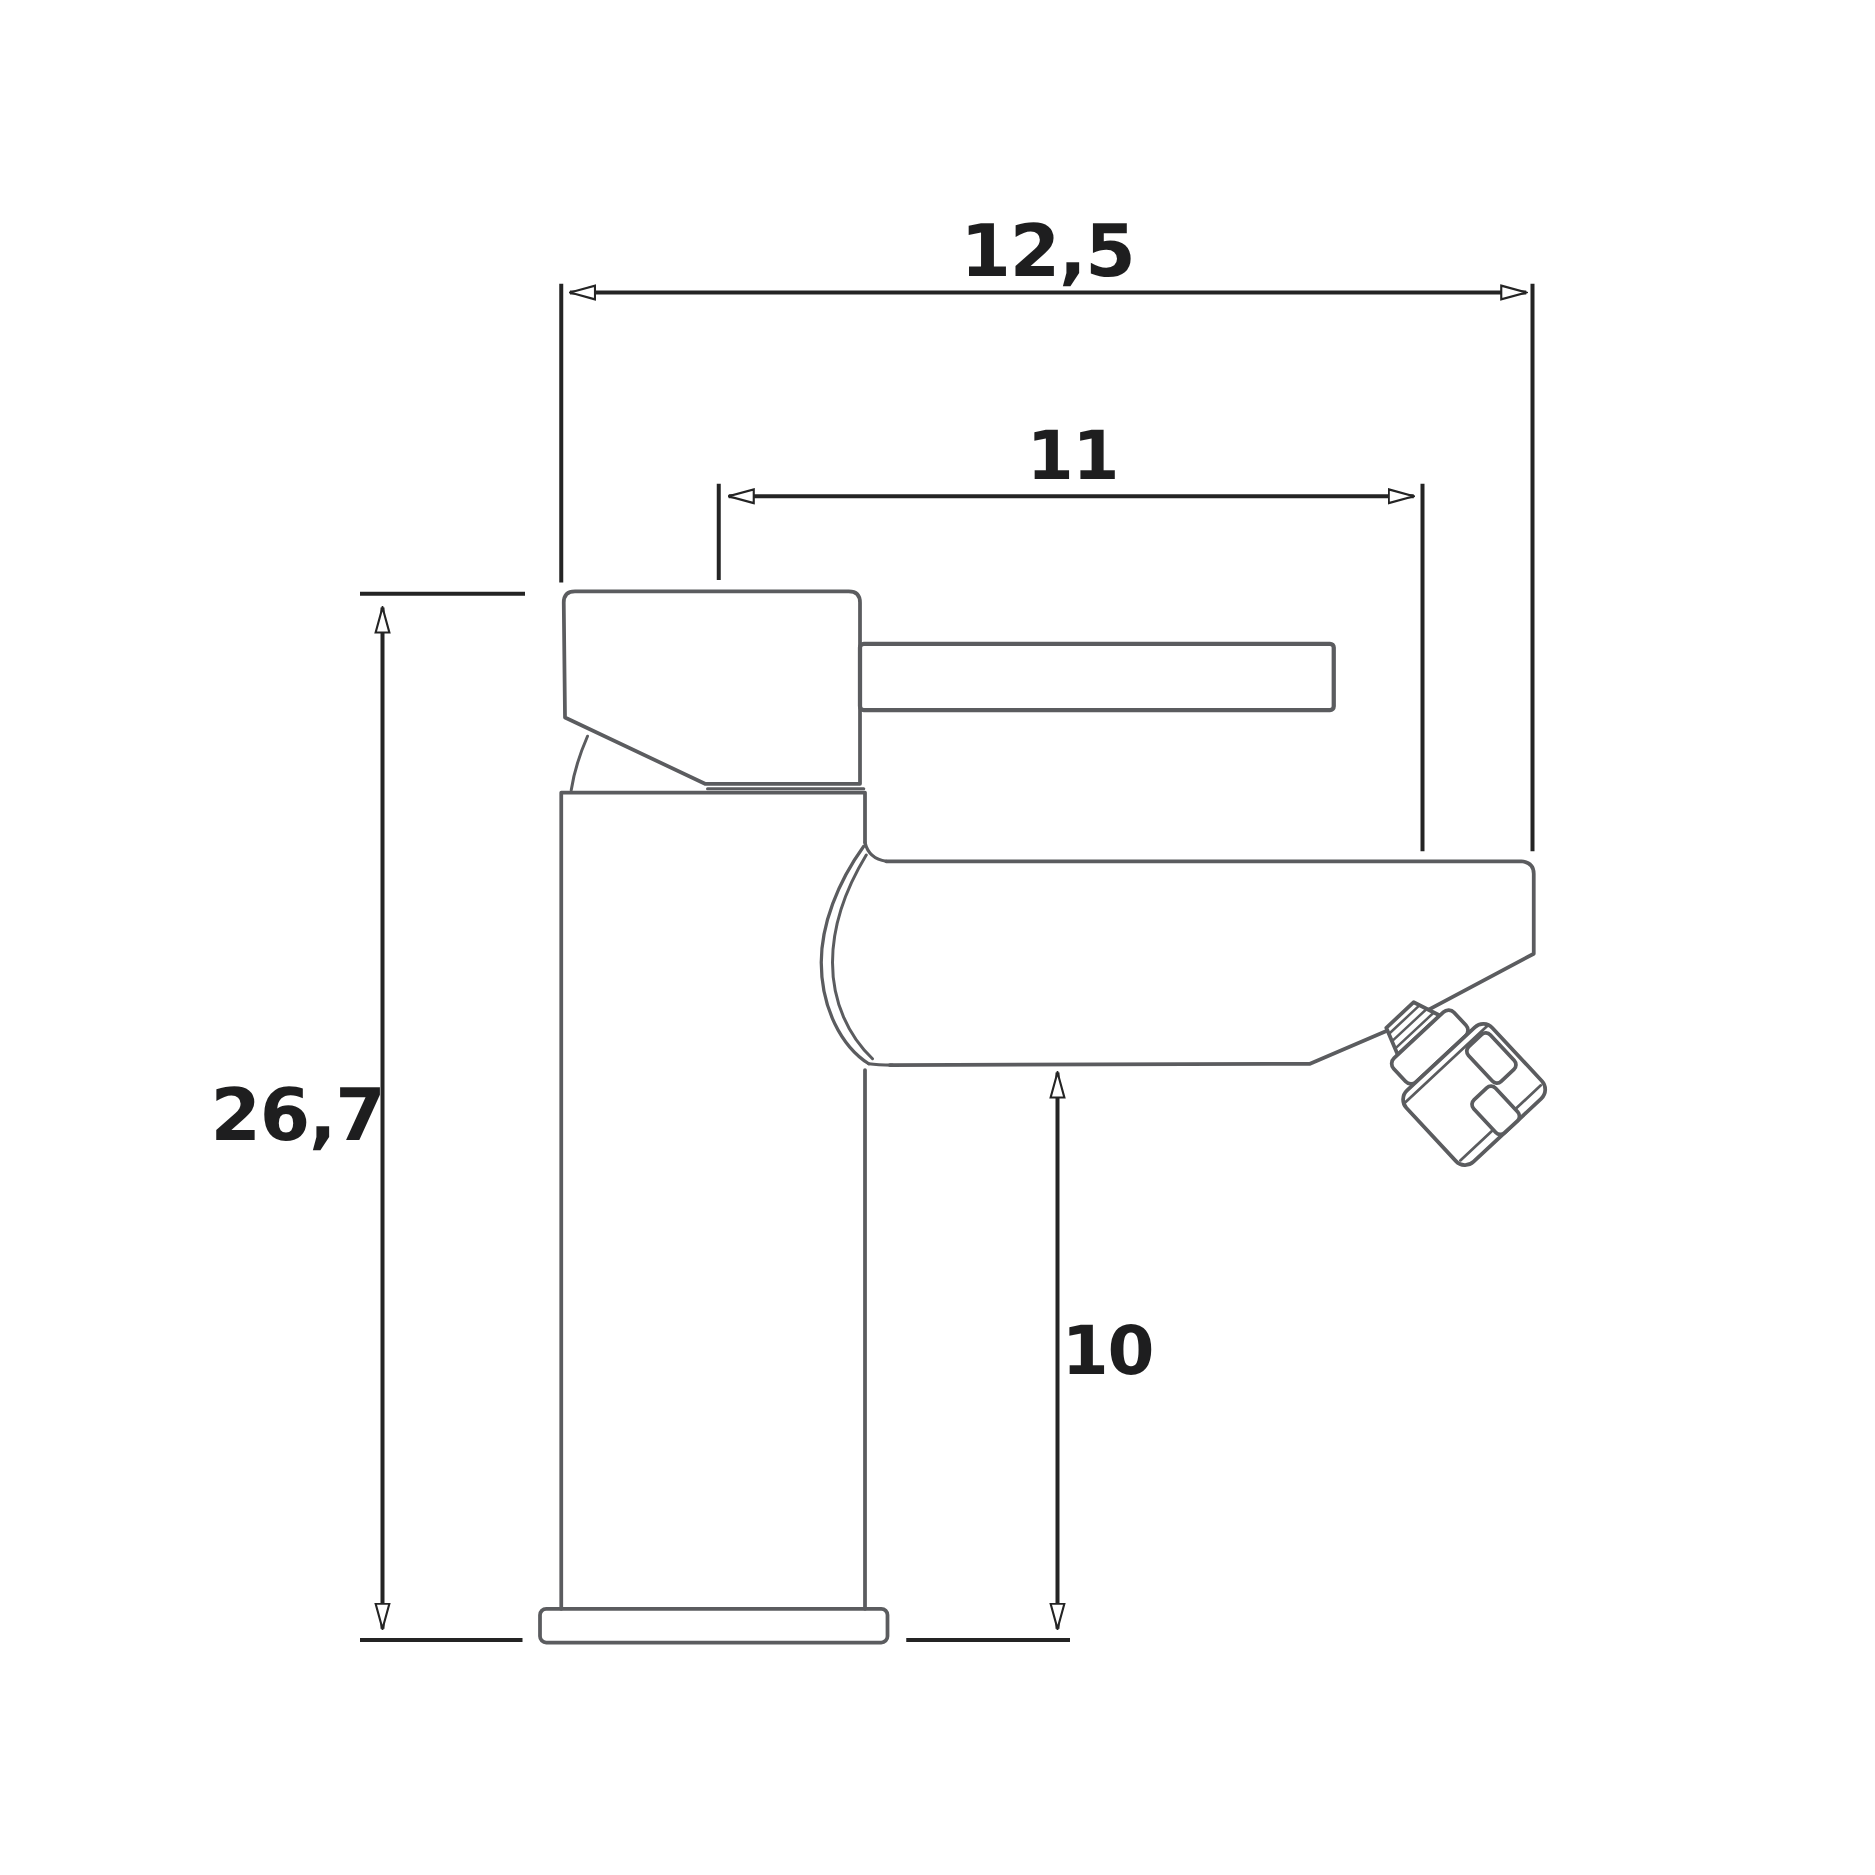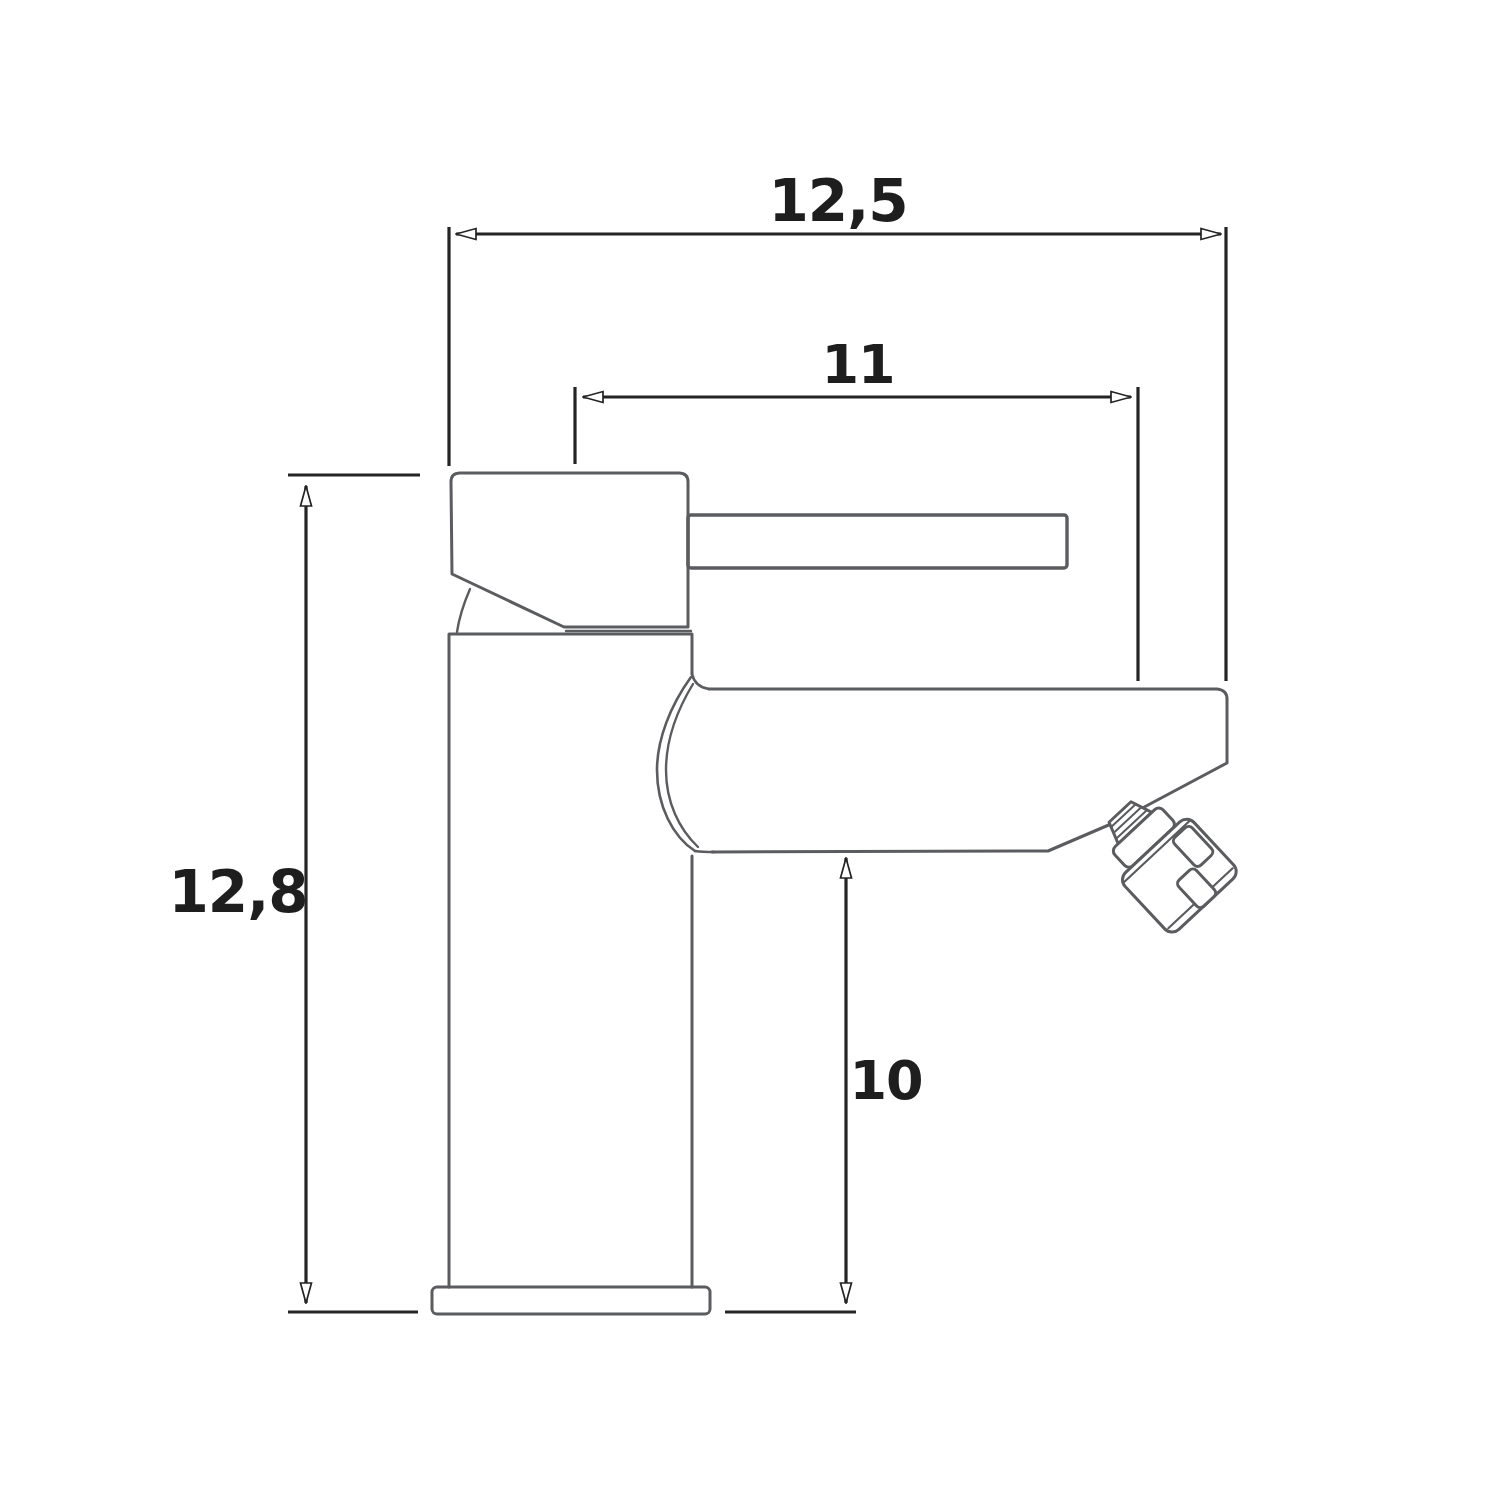--- a/index.html
+++ b/index.html
@@ -93,17 +93,17 @@
 
       <line x1="725" y1="1312" x2="856" y2="1312"></line>
       <line x1="846" y1="858" x2="846" y2="1303" marker-start="url(#arrow)" marker-end="url(#arrow)"></line>
     </g>
   </svg>
 
   <div class="dim-label lg" style="left:838px; top:201px;">12,5</div>
 
   <div class="dim-label md" style="left:858px; top:365px;">11</div>
 
-  <div class="dim-label lg" style="left:238px; top:892px;">12,8</div>
+  <div class="dim-label lg" style="left:238px; top:892px;">26,7</div>
 
   <div class="dim-label md" style="left:886px; top:1081px;text-align:center;">10</div>
 
 </div>
 
 </body></html>

